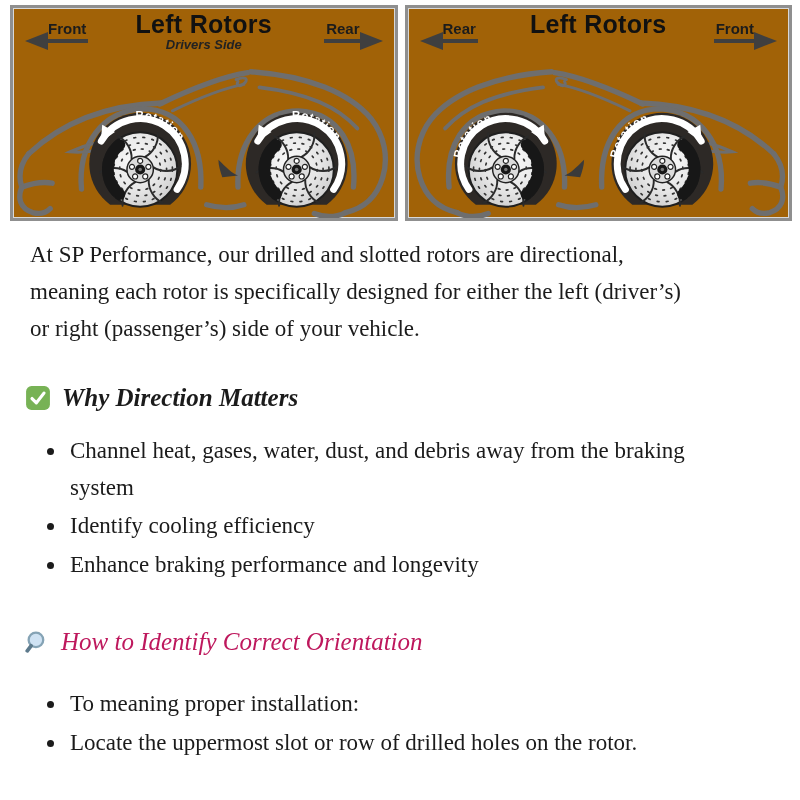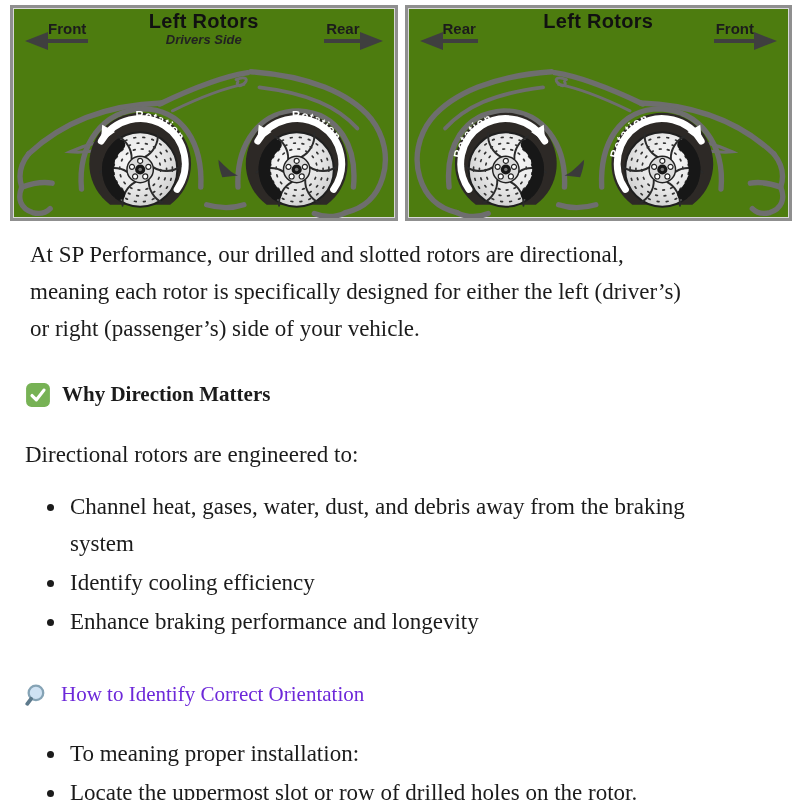--- a/index.html
+++ b/index.html
@@ -1,37 +1,37 @@
 <!DOCTYPE html>
 <html><head>
 <meta charset="utf-8">
 <style>
   html,body{margin:0;padding:0;background:#ffffff;}
   body{width:800px;font-family:"Liberation Serif",serif;color:#1b1b1b;}
 
   
   .diagram{display:flex;gap:7px;padding:5px 8px 0 10px;}
-  .panel{flex:1;border:3px solid #8f8f8f;box-shadow:0 0 0 1px #d8d8d8 inset;background:#4d7c0f;position:relative;}
+  .panel{flex:1;border:3px solid #8f8f8f;box-shadow:0 0 0 1px #d8d8d8 inset;background:#a16207;position:relative;}
   .panel-header{position:relative;height:50px;font-family:"Liberation Sans",sans-serif;}
   .panel-title{position:absolute;left:0;right:0;top:3px;text-align:center;}
-  .ptitle{font-size:20px;font-weight:bold;letter-spacing:.3px;line-height:1.05;color:#111;}
+  .ptitle{font-size:25px;font-weight:bold;letter-spacing:.3px;line-height:1.05;color:#111;}
   .psub{font-size:13px;font-weight:bold;font-style:italic;color:#222;}
   .dir{position:absolute;top:13px;display:flex;align-items:flex-end;}
   .dir.left{left:12px}.dir.right{right:12px}
   .dir .lbl{font-weight:bold;font-size:15px;line-height:1;padding:0 2px 3px;border-bottom:4px solid #3f3f3f;color:#1c1c1c;}
   .tri{width:0;height:0;border-top:9px solid transparent;border-bottom:9px solid transparent;margin-bottom:-7px;}
   .tri.l{border-right:23px solid #3f3f3f;margin-right:-2px;}
   .tri.r{border-left:23px solid #3f3f3f;margin-left:-2px;}
   .car-svg{display:block;width:100%;height:auto;}
 
   
   .content{padding:0 40px 28px 25px;max-width:745px;box-sizing:border-box;font-size:23px;line-height:1.6;}
   .intro{margin:16px 5px 0;}
-  .sec-head{display:flex;align-items:center;gap:11px;font-size:21px;margin:30px 0 0;font-weight:bold;}
-  .sec-head.normal{font-weight:normal;margin-top:38px;color:#6d28d9;}
+  .sec-head{display:flex;align-items:center;gap:11px;font-size:25px;margin:30px 0 0;font-weight:bold;font-style:italic;}
+  .sec-head.normal{font-weight:normal;margin-top:38px;color:#be185d;}
   .sec-head svg{flex:0 0 auto;}
   .lead{margin:26px 0 0;}
   ul.bullets{margin:15px 0 0;padding-left:42px;}
   ul.bullets li{padding-left:3px;margin-top:2px;}
   ul.bullets.second{margin-top:24px;}
 </style>
 </head>
 <body>
 
 <svg width="0" height="0" style="position:absolute" aria-hidden="true">
@@ -156,21 +156,20 @@
   <p class="intro">At SP Performance, our drilled and slotted rotors are directional, meaning each rotor is specifically designed for either the left (driver’s) or right (passenger’s) side of your vehicle.</p>
 
   <div class="sec-head">
     <svg width="26" height="26" viewBox="0 0 24 24">
       <rect x="1" y="1" width="22" height="22" rx="5" fill="#77b255"></rect>
       <path d="M6.5 12.5 L10.5 16.5 L17.5 7.5" stroke="#fff" stroke-width="3" fill="none" stroke-linecap="round" stroke-linejoin="round"></path>
     </svg>
     <span>Why Direction Matters</span>
   </div>
 
-  <p class="lead">Directional rotors are engineered to:</p>
 
   <ul class="bullets">
 
   <li>Channel heat, gases, water, dust, and debris away from the braking system</li>
       <li>Identify cooling efficiency</li>
       <li>Enhance braking performance and longevity</li>
     </ul>
 
   <div class="sec-head normal">
     <svg width="25" height="25" viewBox="0 0 24 24">

